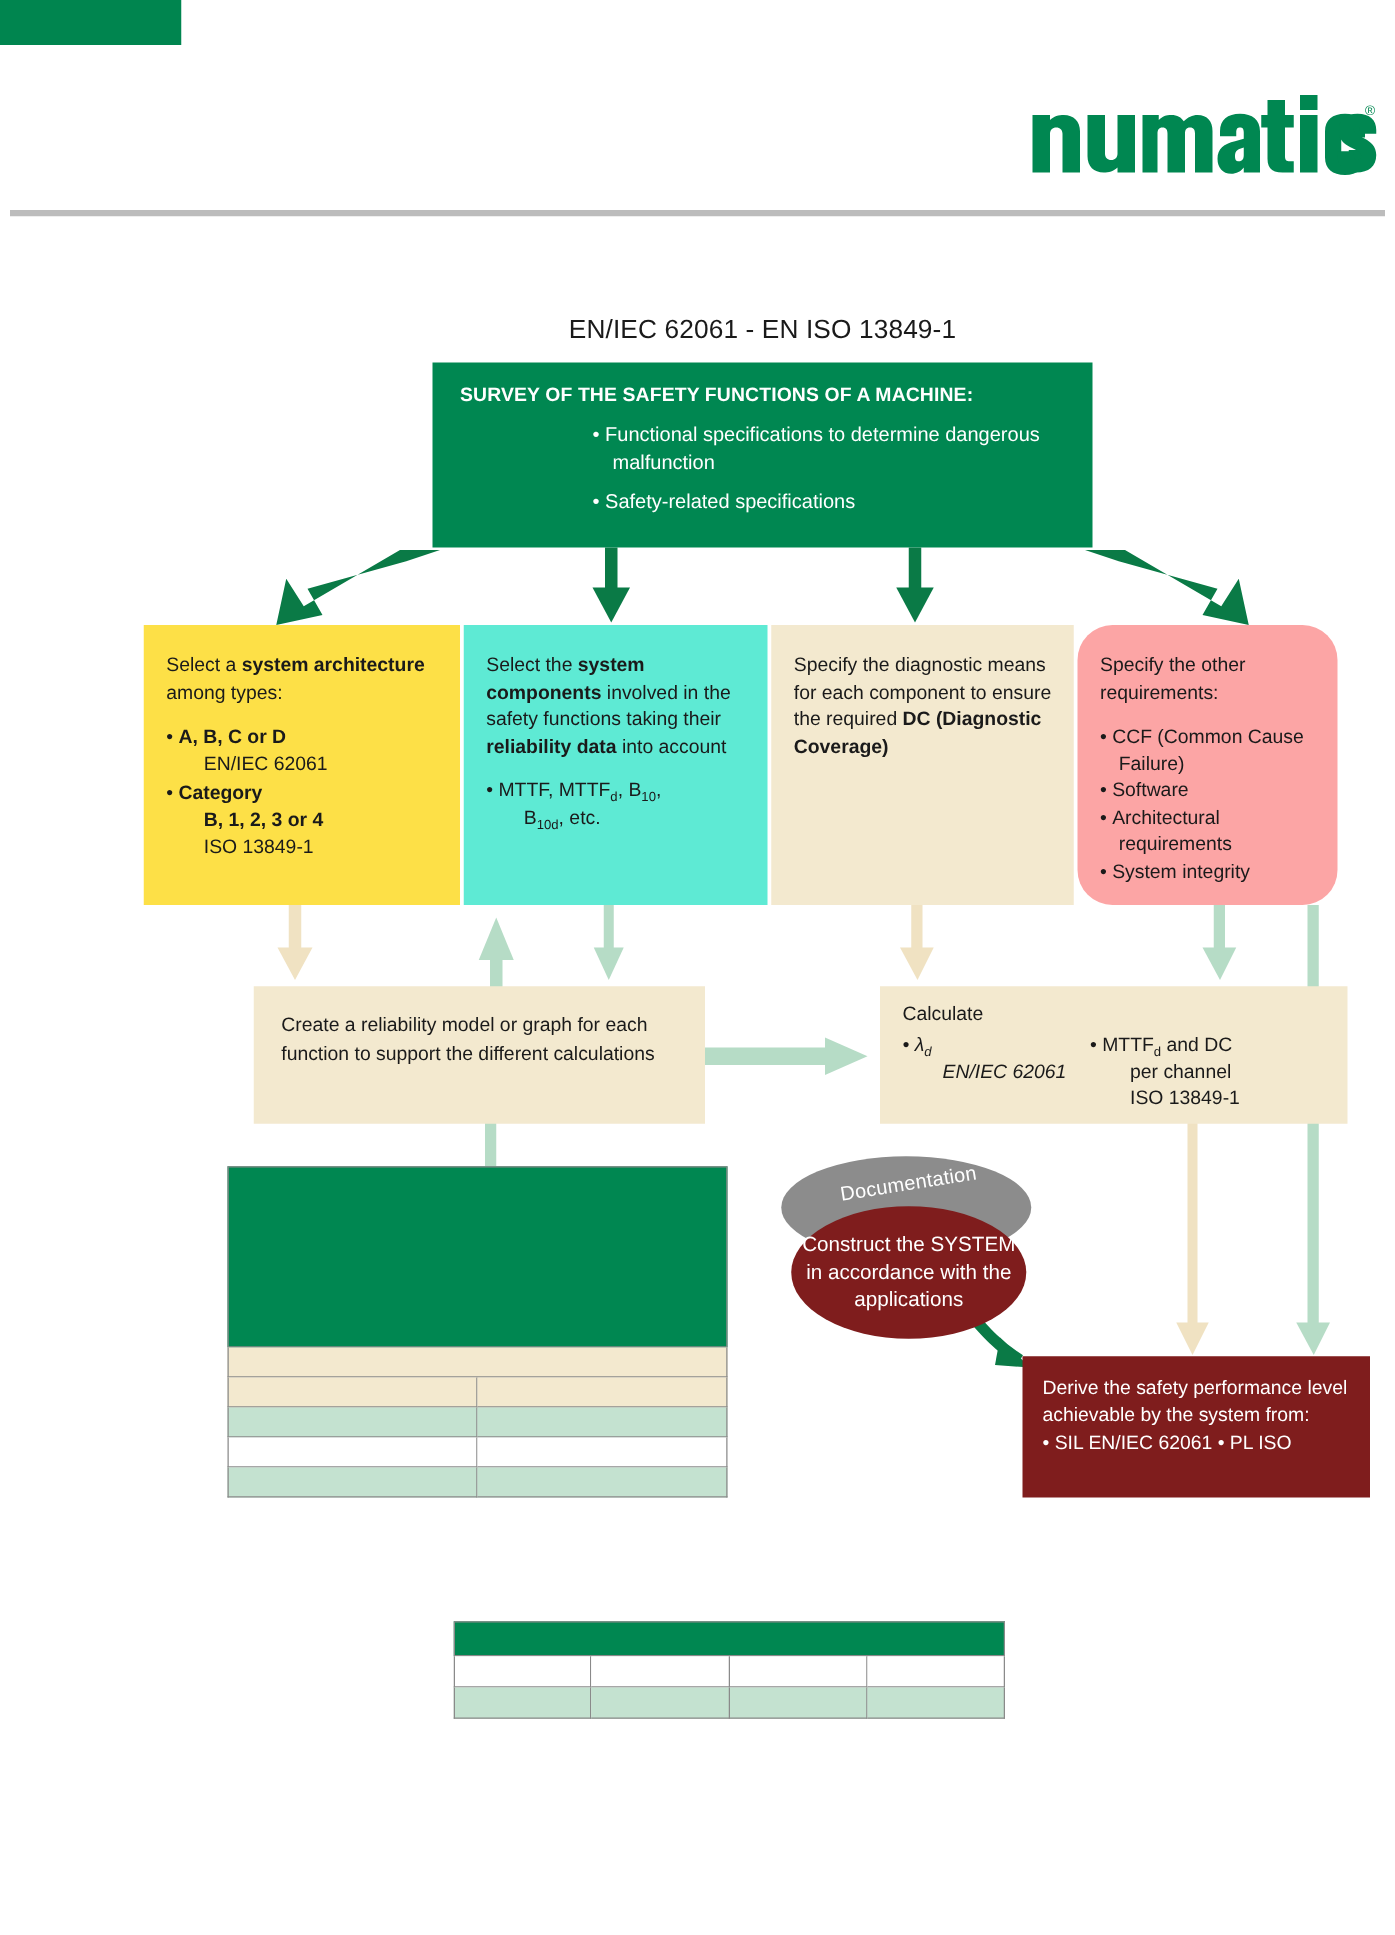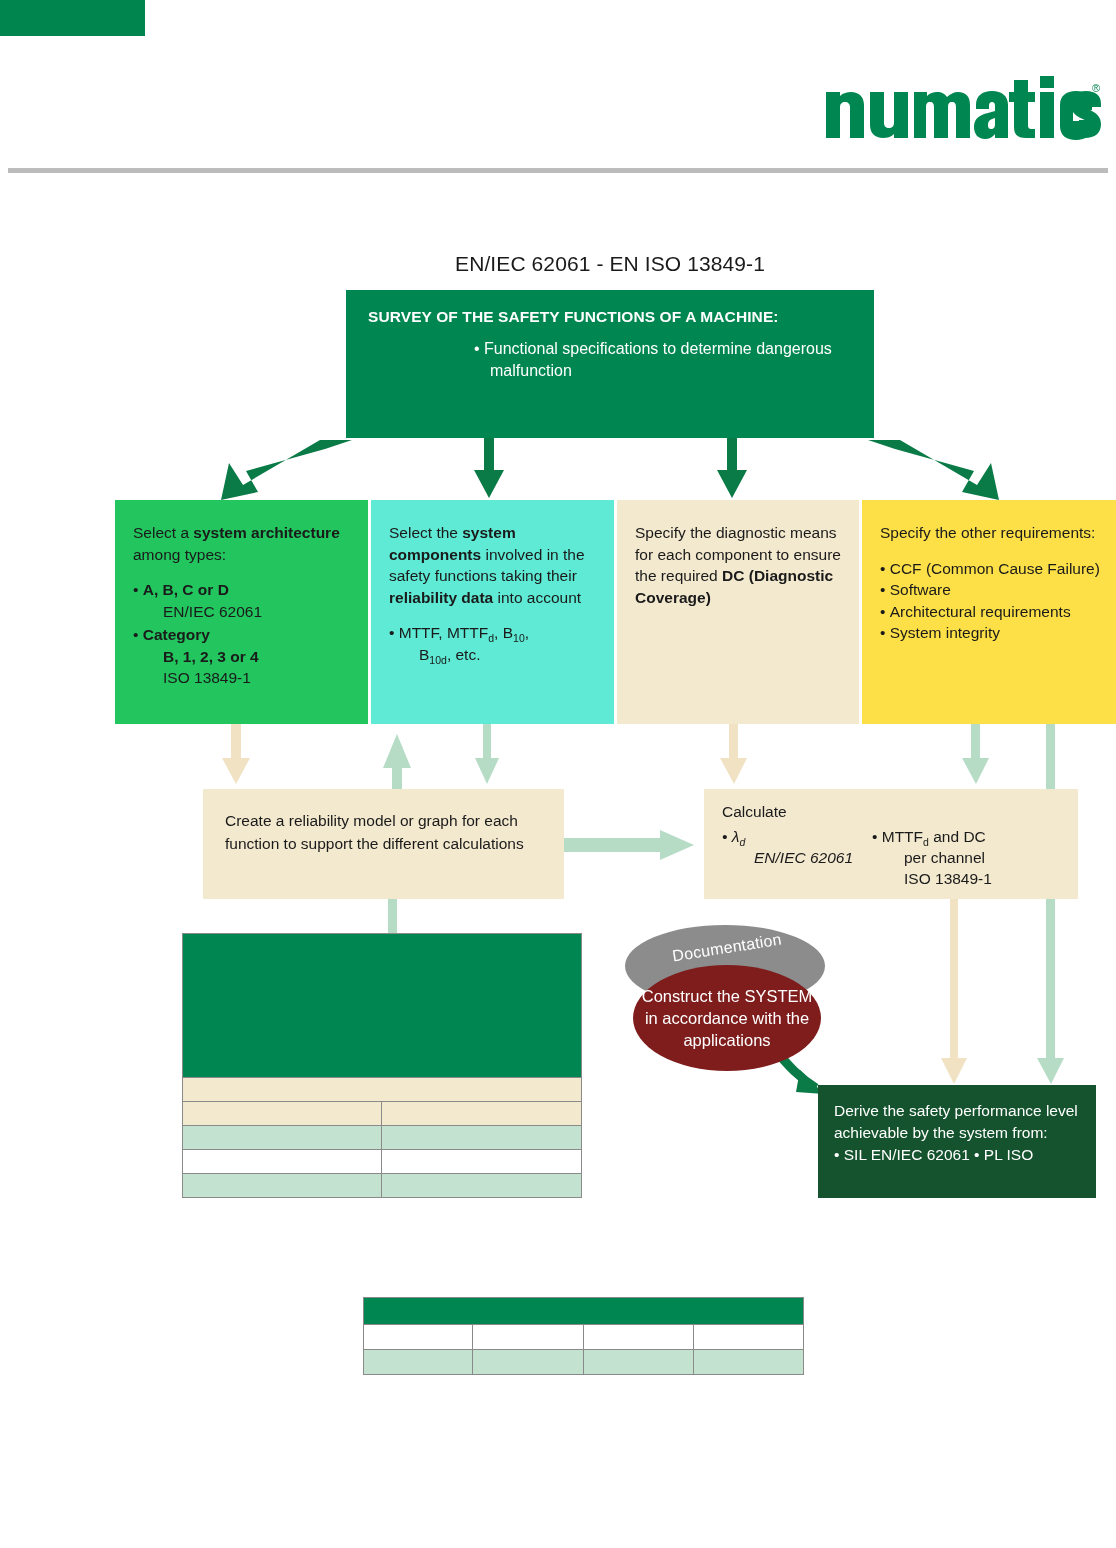--- a/index.html
+++ b/index.html
@@ -37,24 +37,24 @@
     font-size:16px;line-height:22px;margin-bottom:9px;
     padding-left:22px;text-indent:-16px;margin-left:100px;
   }
   #survey-box li:before{content:"\2022  ";}
 
   
   .colbox{
     top:500px;height:224px;box-sizing:border-box;
     padding:22px 16px 0 18px;font-size:15.5px;line-height:21.5px;
   }
-  #col-1{left:115px;width:253px;background:#22c55e;}
+  #col-1{left:115px;width:253px;background:#fde047;}
   #col-2{left:371px;width:243px;background:#5eead4;}
   #col-3{left:617px;width:242px;background:#f3e9cf;}
-  #col-4{left:862px;width:254px;background:#fde047;}
+  #col-4{left:862px;width:208px;background:#fca5a5;border-radius:28px;}
   .colbox p{margin:0;}
   .colbox ul{margin:14px 0 0 0;padding:0;list-style:none;}
   .colbox li{padding-left:15px;text-indent:-15px;margin-bottom:2px;}
   .colbox li:before{content:"\2022\00a0 ";}
   .colbox li.tight{margin-bottom:0;}
   .sub{display:block;padding-left:15px;text-indent:0;}
   b{font-weight:bold;}
   sub{font-size:10.5px;line-height:0;}
 
   
@@ -88,21 +88,21 @@
   }
   #doc-green{
     left:8px;top:40px;width:188px;height:106px;border-radius:50%;
     background:#7f1d1d;color:#ffffff;
     display:flex;align-items:center;justify-content:center;text-align:center;
     font-size:16.5px;line-height:22px;box-sizing:border-box;padding:0 8px;
   }
 
   
   #derive-box{
-    left:818px;top:1085px;width:278px;height:113px;background:#14532d;color:#ffffff;
+    left:818px;top:1085px;width:278px;height:113px;background:#7f1d1d;color:#ffffff;
     box-sizing:border-box;padding:15px 8px 0 16px;font-size:15.5px;line-height:22px;
   }
   #derive-box p{margin:0;}
   #derive-list{margin-top:12px;}
 
   
   #table-a{left:182px;top:933px;width:400px;}
   #table-a .hdr{height:145px;background:#008751;border:1px solid #8a8a8a;box-sizing:border-box;}
   #table-a .r{display:flex;}
   #table-a .c{border:1px solid #8a8a8a;border-top:none;box-sizing:border-box;height:24px;}
@@ -213,20 +213,21 @@
     <path d="M800,1070 L824,1094 L796,1092 Z" fill="#0a7a46"></path>
   </g>
 </svg>
 
 <div class="abs" id="diagram-title">EN/IEC 62061 - EN ISO 13849-1</div>
 
 <div class="abs" id="survey-box">
   <div id="survey-title">SURVEY OF THE SAFETY FUNCTIONS OF A MACHINE:</div>
   <ul>
     <li>Functional specifications to determine dangerous malfunction</li>
+    <li>Safety-related specifications</li>
   </ul>
 </div>
 
 <div class="abs colbox" id="col-1">
   <p><span>Select a </span><b>system architecture</b><span> among types:</span></p>
   <ul>
     <li><b>A, B, C or D</b><span class="sub">EN/IEC 62061</span></li>
     <li><b>Category</b><b class="sub">B, 1, 2, 3 or 4</b><span class="sub">ISO 13849-1</span></li>
   </ul>
 </div>

